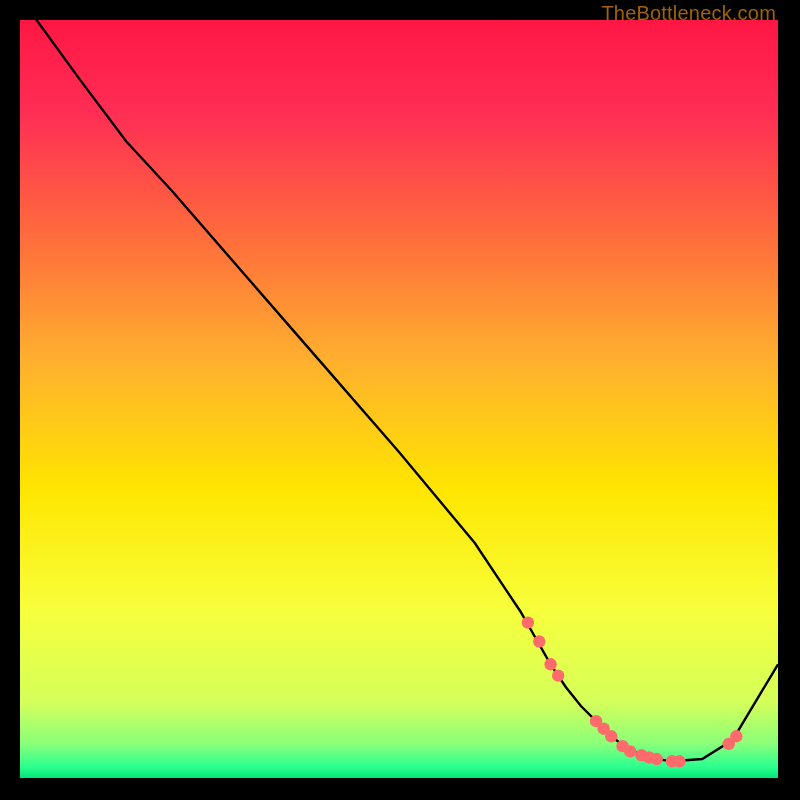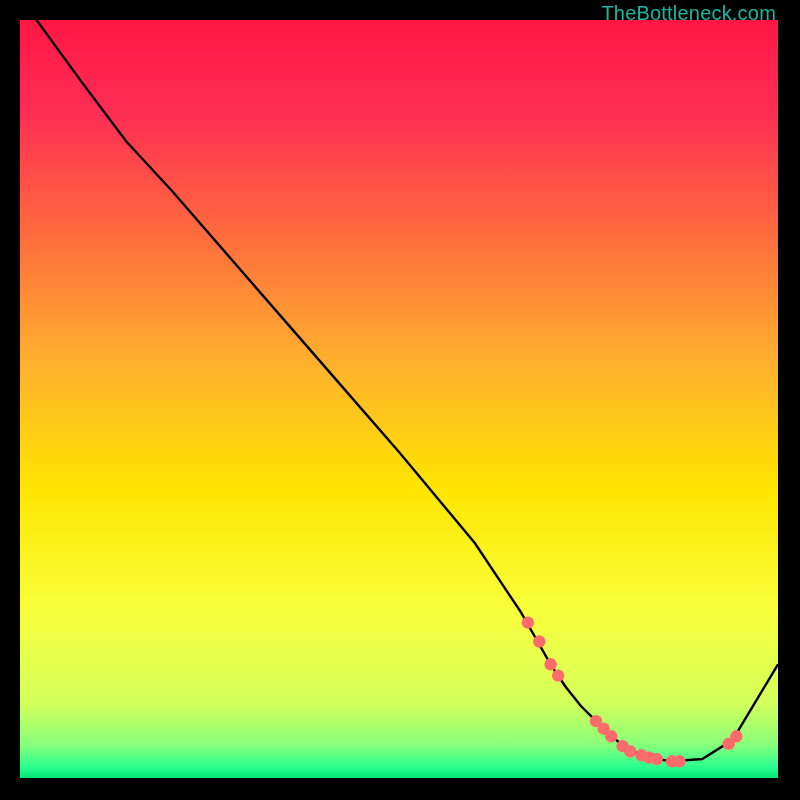--- a/index.html
+++ b/index.html
@@ -1,20 +1,20 @@
 <!DOCTYPE html>
 <html><head>
 <meta charset="utf-8">
 <style>
   * { margin: 0; padding: 0; box-sizing: border-box; }
   body { width: 800px; height: 800px; background: #000; position: relative; overflow: hidden; }
   .frame { position: absolute; top: 0; left: 0; width: 800px; height: 800px; background: #000; }
   .plot-area { position: absolute; top: 20px; left: 20px; width: 758px; height: 758px; }
   .gradient-bg { position: absolute; top: 0; left: 0; width: 100%; height: 100%; }
-  .watermark { position: absolute; top: 2px; right: 24px; font-family: Arial, Helvetica, sans-serif; font-size: 20px; color: #14b8a6; letter-spacing: 0.2px; text-align: right; }
+  .watermark { position: absolute; top: 2px; right: 24px; font-family: Arial, Helvetica, sans-serif; font-size: 20px; color: #a16207; letter-spacing: 0.2px; text-align: right; }
   .overlay-svg { position: absolute; top: 0; left: 0; width: 100%; height: 100%; }
 </style>
 </head>
 <body>
 
 <div class="frame">
   <div class="watermark">TheBottleneck.com</div>
   <div class="plot-area">
     <svg class="gradient-bg" viewBox="0 0 758 758" preserveAspectRatio="none">
       <defs>

